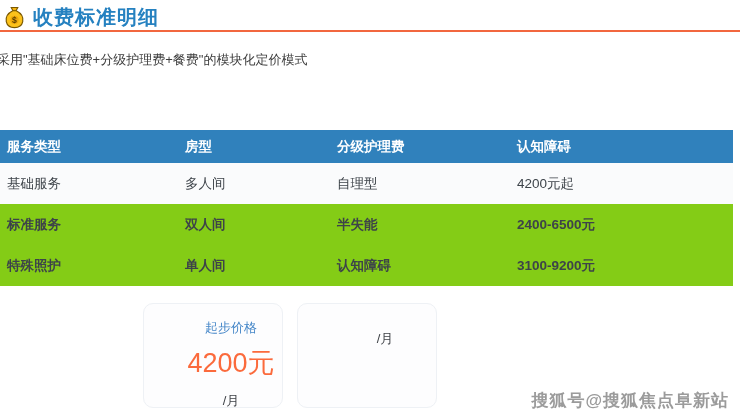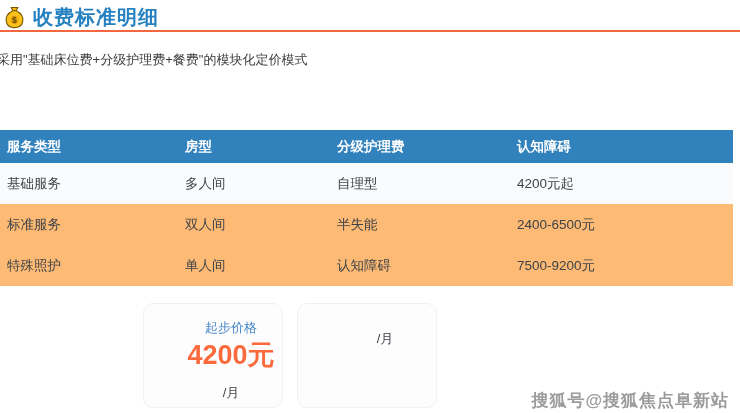--- a/index.html
+++ b/index.html
@@ -40,38 +40,38 @@
   .fee-table th {
     background: #3081bc; color: #ffffff;
     font-size: 13.5px; font-weight: bold; text-align: left;
     height: 33px; padding: 0 0 0 7px; vertical-align: middle;
   }
   .fee-table td {
     font-size: 13.5px; color: #3d4349; text-align: left;
     height: 41px; padding: 0 0 0 7px; vertical-align: middle;
   }
   .fee-table tr.odd  td { background: #fafbfc; }
-  .fee-table tr.even td { background: #fdba74; }
+  .fee-table tr.even td { background: #84cc16; font-weight: bold; }
 
   
   .stats {
     position: absolute; top: 303px; left: 143px;
     display: flex; gap: 14px;
   }
   .card {
     width: 140px; height: 105px;
     background: #fdfdfe;
     border: 1px solid #eef1f5;
     border-radius: 10px;
     text-align: center;
     padding-top: 15px;
     padding-left: 36px;
   }
   .card .lbl  { font-size: 13px; color: #4687c8; }
-  .card .val  { font-size: 27px; font-weight: bold; color: #fb6a3c; }
+  .card .val  { font-size: 27px; font-weight: normal; color: #fb6a3c; margin-top: 8px; }
   .card .unit { font-size: 13px; color: #3f4247; margin-top: 11px; }
 
   
   .watermark {
     position: absolute; top: 389px; right: 11px;
     font-size: 17px; font-weight: bold; color: #9b9b9b;
     letter-spacing: 1px; white-space: nowrap;
     text-shadow: -1px -1px 0 #fff, 1px -1px 0 #fff, -1px 1px 0 #fff, 1px 1px 0 #fff;
   }
 </style>
@@ -117,21 +117,21 @@
     <tr class="even">
       <td>标准服务</td>
       <td>双人间</td>
       <td>半失能</td>
       <td>2400-6500元</td>
     </tr>
     <tr class="even">
       <td>特殊照护</td>
       <td>单人间</td>
       <td>认知障碍</td>
-      <td>7500-9200元</td>
+      <td>3100-9200元</td>
     </tr>
   </tbody>
 </table>
 
 <div class="stats">
   <div class="card">
     <div class="lbl">起步价格</div>
     <div class="val">4200元</div>
     <div class="unit">/月</div>
   </div>

